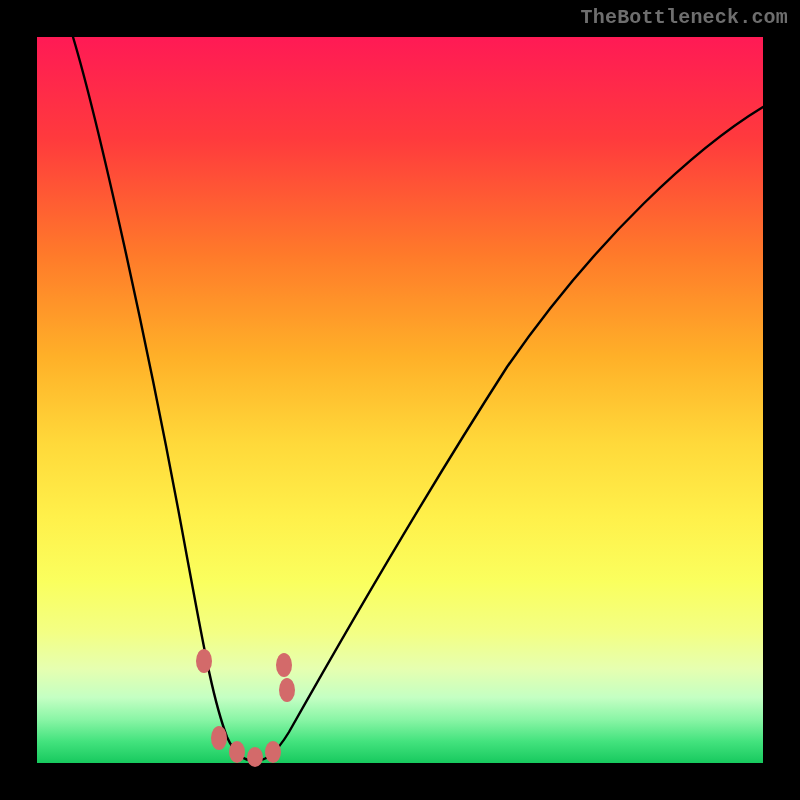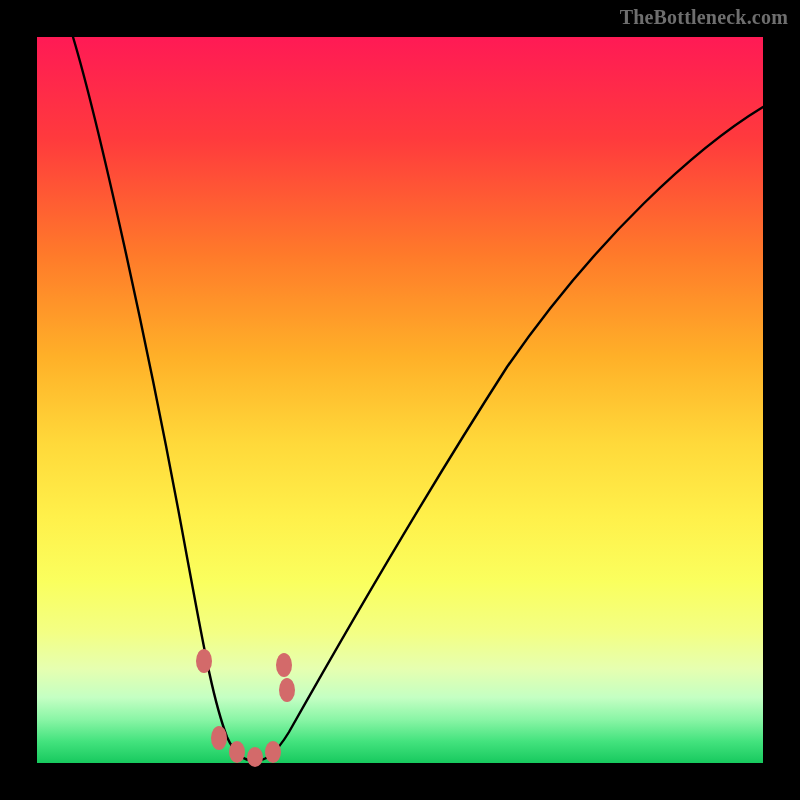--- a/index.html
+++ b/index.html
@@ -43,21 +43,21 @@
       #e6ffb0 87%,
       #c4ffc3 91%,
       #8af5a6 94%,
       #44e37e 97%,
       #17c95e 100%);
   }
   .watermark {
     position: absolute;
     top: 6px;
     right: 12px;
-    font-family: Liberation Serif, serif;
+    font-family: Liberation Mono, monospace;
     font-size: 20px;
     font-weight: 600;
     color: #6e6e6e;
     letter-spacing: 0.2px;
     user-select: none;
   }
   svg.curve {
     position: absolute;
     left: 0; top: 0;
     width: 726px; height: 726px;

